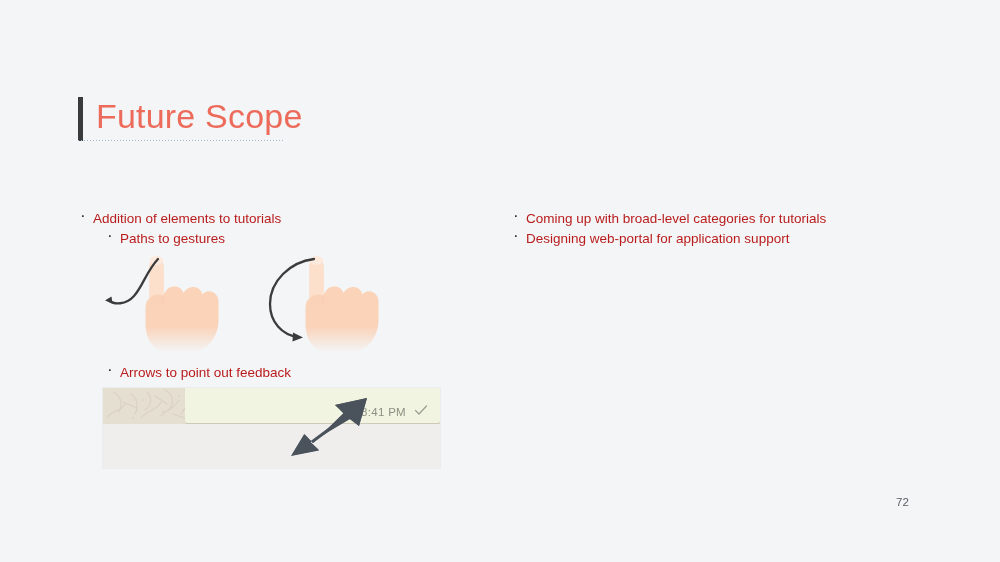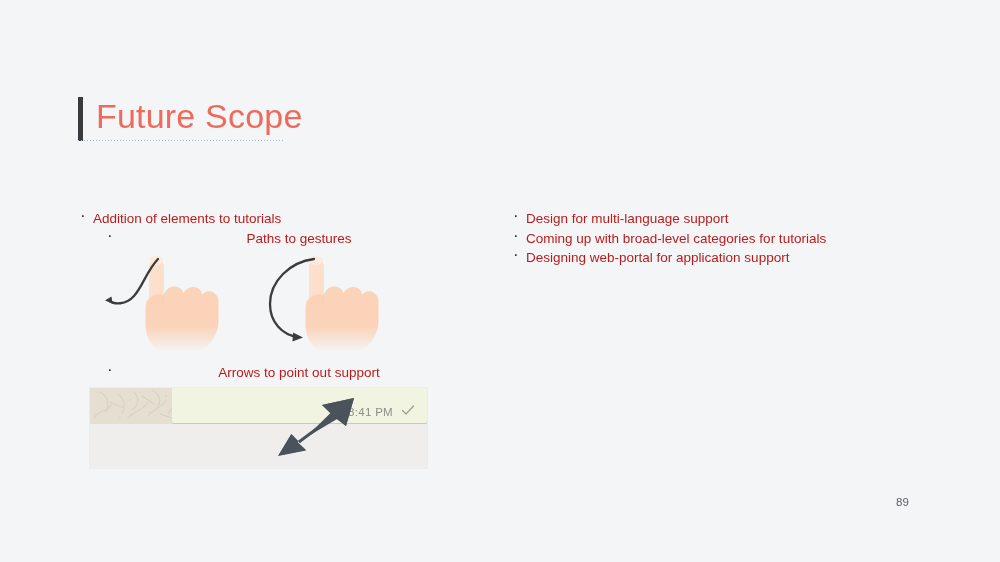--- a/index.html
+++ b/index.html
@@ -79,21 +79,20 @@
     content: "\00B7";
     position: absolute;
     left: 2px;
     top: -3px;
     font-size: 17px;
     line-height: 19.5px;
     color: #2f2f33;
   }
   .bullet-item.level2 {
     padding-left: 42px;
-    text-align: center;
   }
   .bullet-item.level2::before {
     left: 29px;
   }
 
   #left-list {
     left: 78px;
     top: 209px;
     width: 400px;
   }
@@ -124,21 +123,21 @@
     top: 0;
     width: 140px;
     height: 105px;
   }
   #gesture-swipe { left: 0px; }
   #gesture-arc   { left: 160px; }
 
   
   #chat-shot {
     position: absolute;
-    left: 90px;
+    left: 103px;
     top: 388px;
     width: 337px;
     height: 80px;
     background: #1d4ed8;
     overflow: hidden;
     box-shadow: 0 0 0 1px rgba(0,0,0,0.035);
   }
   #chat-wallpaper {
     position: absolute;
     left: 0;
@@ -288,21 +287,21 @@
         <ellipse cx="56.5" cy="12.5" rx="7" ry="4.4" fill="#fdeadd"></ellipse>
         <path d="M50 50 C54 46 60 45.5 64 48 L64 56 L50 56 Z" fill="url(#fadeArcDark)" opacity="0.55"></path>
 
         <path d="M54 11 C30 14 10 33 10 56 C10 74 22 87 38 89" fill="none" stroke="#3c3c3c" stroke-width="2.3" stroke-linecap="round"></path>
         <path d="M33 84.5 L43 89.5 L32.5 93.5 Z" fill="#3c3c3c"></path>
       </svg>
     </div>
   </div>
 
   <ul id="left-list-2" class="bullet-list">
-    <li class="bullet-item level2">Arrows to point out support</li>
+    <li class="bullet-item level2">Arrows to point out feedback</li>
   </ul>
 
   <div id="chat-shot">
     <div id="chat-wallpaper">
       <svg id="chat-doodles" viewBox="0 0 337 36" width="337" height="36">
         <g fill="none" stroke="#cfc6b2" stroke-width="1.1" stroke-linecap="round">
           <path d="M4 30 C10 20 16 26 22 16"></path>
           <path d="M10 4 C18 8 20 16 16 24"></path>
           <path d="M28 6 C34 10 36 18 32 26"></path>
           <path d="M38 30 C44 22 52 24 58 14"></path>
@@ -335,20 +334,19 @@
     </div>
 
     <svg id="feedback-arrow" viewBox="0 0 80 62">
       <path d="M78 2 L46 9 L55 16.5 L24 47 L15 38.5 L2 60 L30 54.5 L21.5 46.5 L61.5 22.8 L70 30 Z" fill="#4a525c"></path>
       <path d="M78 2 L46 9 L58.5 21.5 L70 30 Z" fill="#4a525c"></path>
       <path d="M62 19 L24 47 L15.5 38 L2.5 59.5 L30 54 L21 45.5 L58 18 Z" fill="#4a525c"></path>
     </svg>
   </div>
 
   <ul id="right-list" class="bullet-list">
-    <li class="bullet-item">Design for multi-language support</li>
     <li class="bullet-item">Coming up with broad-level categories for tutorials</li>
     <li class="bullet-item">Designing web-portal for application support</li>
   </ul>
 
-  <div id="page-number">89</div>
+  <div id="page-number">72</div>
 
 </div>
 
 </body></html>

